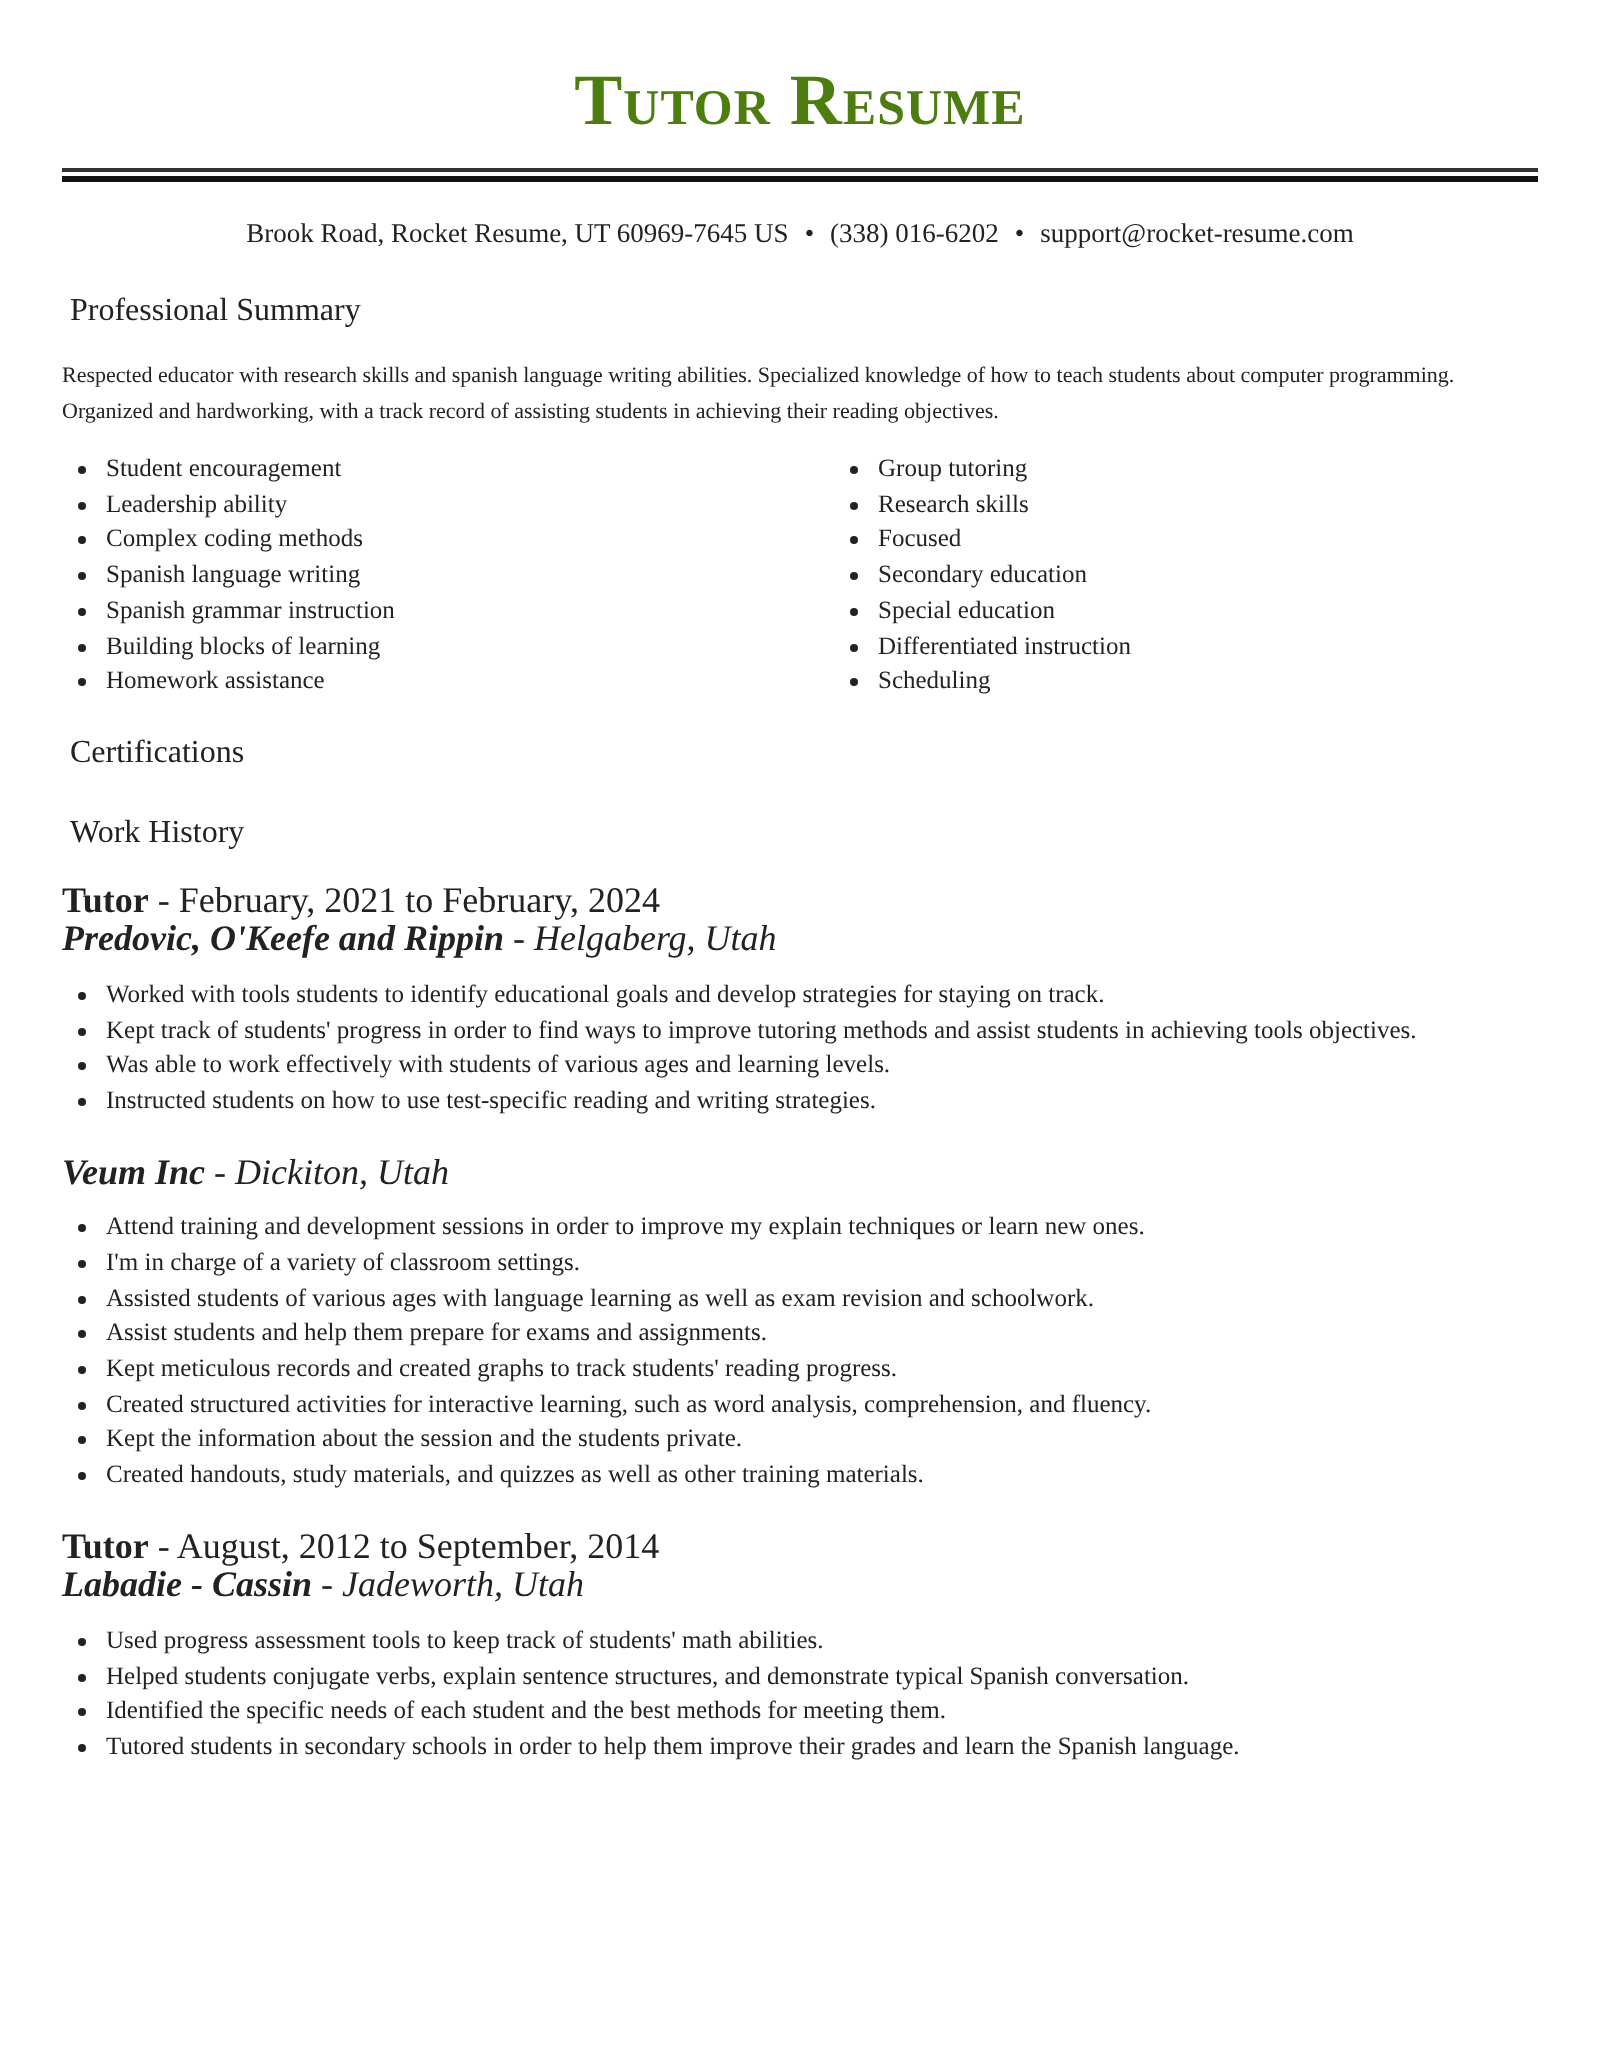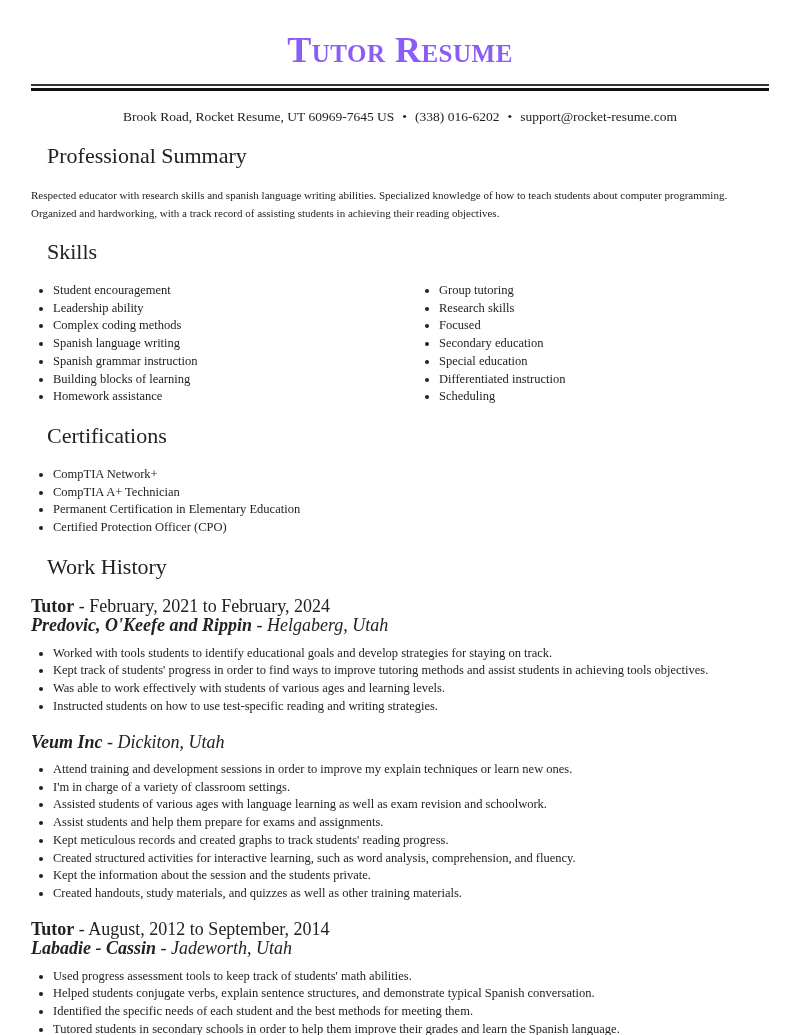--- a/index.html
+++ b/index.html
@@ -11,36 +11,36 @@
   .page { padding: 0 31px; position: relative; }
   .title {
     text-align: center;
     font-size: 36px;
     font-weight: bold;
     font-variant: small-caps;
     letter-spacing: 0.5px;
     margin: 0;
     padding-top: 28px;
     line-height: 44px;
-    color: #8b5cf6;
+    color: #4d7c0f;
   }
   .rule { margin-top: 12px; }
   .rule .r1 { height: 2px; background: #333; }
   .rule .r2 { height: 3px; background: #111; margin-top: 2px; }
   .contact {
     text-align: center;
     font-size: 13.5px;
     margin-top: 17px;
     line-height: 18px;
   }
   .contact .sep { margin: 0 8px; }
   h2 {
     font-weight: normal;
-    font-size: 22px;
-    margin: 16px;
+    font-size: 16px;
+    margin: 4px;
     line-height: 28px;
     color: #222;
   }
   .sec-summary { margin-top: 16px; }
   .summary {
     font-size: 11px;
     line-height: 18px;
     margin: 9px 0 0 0;
   }
   .sec-skills { margin-top: 11px; }
@@ -71,21 +71,20 @@
   <div class="contact">
     <span>Brook Road, Rocket Resume, UT 60969-7645 US</span><span class="sep">•</span><span>(338) 016-6202</span><span class="sep">•</span><span>support@rocket-resume.com</span>
   </div>
 
   <section class="sec-summary">
     <h2>Professional Summary</h2>
     <p class="summary">Respected educator with research skills and spanish language writing abilities. Specialized knowledge of how to teach students about computer programming. Organized and hardworking, with a track record of assisting students in achieving their reading objectives.</p>
   </section>
 
   <section class="sec-skills">
-    <h2>Skills</h2>
     <div class="skills-grid">
       <ul>
         <li>Student encouragement</li>
         <li>Leadership ability</li>
         <li>Complex coding methods</li>
         <li>Spanish language writing</li>
         <li>Spanish grammar instruction</li>
         <li>Building blocks of learning</li>
         <li>Homework assistance</li>
       </ul>
@@ -96,26 +95,20 @@
         <li>Secondary education</li>
         <li>Special education</li>
         <li>Differentiated instruction</li>
         <li>Scheduling</li>
       </ul>
     </div>
   </section>
 
   <section class="sec-certs">
     <h2>Certifications</h2>
-    <ul class="certs">
-      <li>CompTIA Network+</li>
-      <li>CompTIA A+ Technician</li>
-      <li>Permanent Certification in Elementary Education</li>
-      <li>Certified Protection Officer (CPO)</li>
-    </ul>
   </section>
 
   <section class="sec-work">
     <h2>Work History</h2>
 
     <div class="job">
       <div class="job-line"><b>Tutor</b><span> - February, 2021 to February, 2024</span></div>
       <div class="job-line job-org"><b>Predovic, O'Keefe and Rippin</b><span> - Helgaberg, Utah</span></div>
       <ul>
         <li>Worked with tools students to identify educational goals and develop strategies for staying on track.</li>

